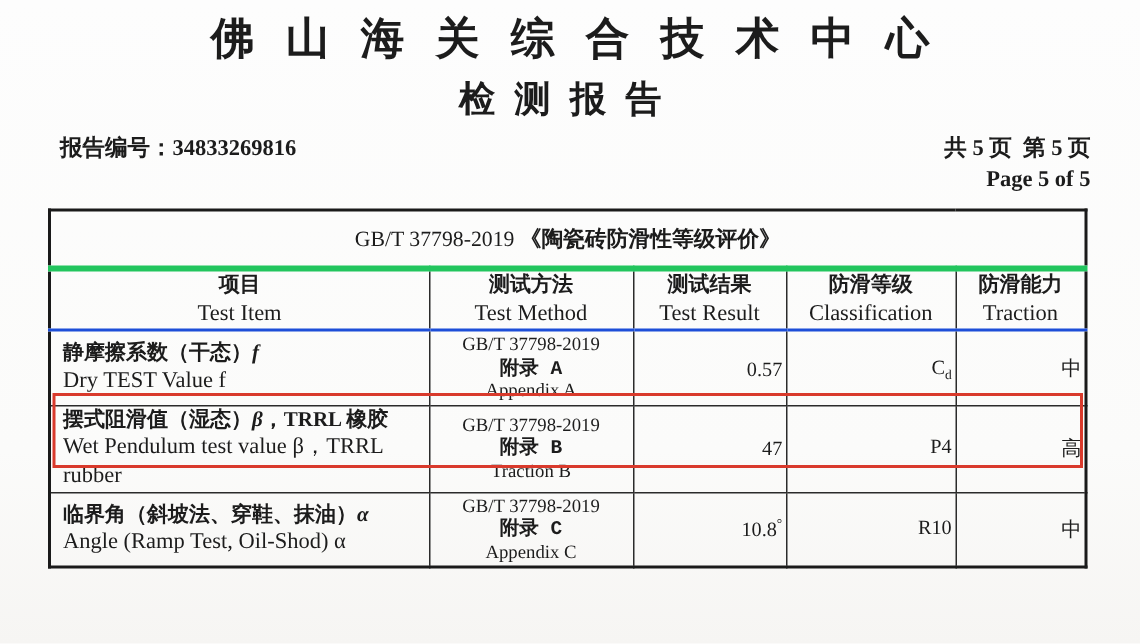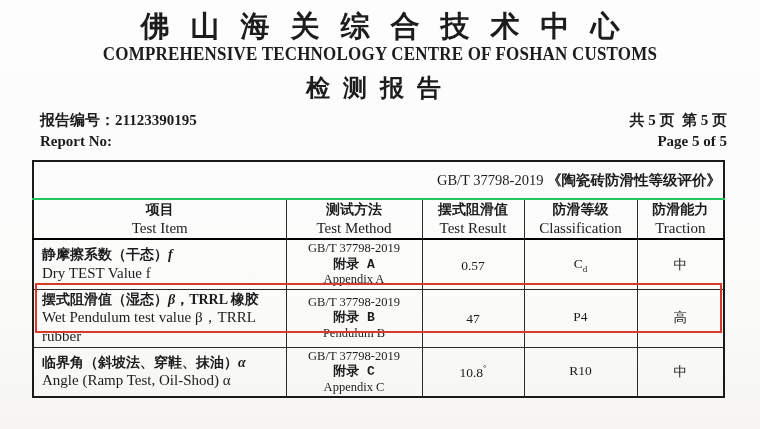--- a/index.html
+++ b/index.html
@@ -36,58 +36,56 @@
   .info-right{text-align:right;}
 
   
   .table-wrap{position:relative;margin:7px 35px 0 32px;}
   table{
     border-collapse:collapse;table-layout:fixed;width:691px;
     border:2px solid #1a1a1a;
   }
   td,th{border:1px solid #2b2b2b;padding:1px 2px;vertical-align:middle;}
   .span-row td{
-    height:34px;text-align:right;font-size:14.5px;border-bottom:2px solid #22c55e;
+    height:34px;text-align:center;font-size:14.5px;border-bottom:4px solid #22c55e;
   }
   .span-cn{font-weight:bold;}
   .head-row th{
-    height:32px;font-weight:normal;border-bottom:2px solid #000000;
+    height:32px;font-weight:normal;border-bottom:2px solid #1d4ed8;
   }
   .cn{font-size:14px;font-weight:bold;line-height:1.25;}
   .en{font-size:15px;font-weight:normal;line-height:1.25;}
   .data-row td{height:46px;}
   .item-cell{text-align:left;padding-left:8px;}
   .method-cell{text-align:center;}
   .method-cell div{font-size:12.5px;line-height:1.22;}
   .method-cell .m2{font-size:13px;font-weight:bold;font-family:Liberation Mono, monospace;}
-  .val-cell{text-align:center;font-size:13.5px;margin-left:22px;}
+  .val-cell{text-align:right;font-size:13.5px;margin-left:22px;}
   .val-cell sub{font-size:9px;}
   .val-cell sup{font-size:9px;}
   .sym{font-style:italic;}
   
   .highlight-box{
     position:absolute;left:3px;right:3px;top:123px;height:46px;
     border:2px solid #d93a2c;pointer-events:none;
   }
 </style>
 </head>
 <body>
 
 <div class="page">
 
   <div class="header">
     <div class="title-cn">佛山海关综合技术中心</div>
-    <div class="title-en">COMPREHENSIVE TECHNOLOGY CENTRE OF FOSHAN CUSTOMS</div>
     <div class="report-title-cn">检测报告</div>
   </div>
 
   <div class="info-row">
     <div class="info-left">
-      <div class="info-line"><span>报告编号：</span><span>21123390195</span></div>
-      <div class="info-line">Report No:</div>
+      <div class="info-line"><span>报告编号：</span><span>34833269816</span></div>
     </div>
     <div class="info-right">
       <div class="info-line">共 5 页  第 5 页</div>
       <div class="info-line">Page 5 of 5</div>
     </div>
   </div>
 
   <div class="table-wrap">
     <table>
       <colgroup>
@@ -104,21 +102,21 @@
       <tr class="head-row">
         <th>
           <div class="cn">项目</div>
           <div class="en">Test Item</div>
         </th>
         <th>
           <div class="cn">测试方法</div>
           <div class="en">Test Method</div>
         </th>
         <th>
-          <div class="cn">摆式阻滑值</div>
+          <div class="cn">测试结果</div>
           <div class="en">Test Result</div>
         </th>
         <th>
           <div class="cn">防滑等级</div>
           <div class="en">Classification</div>
         </th>
         <th>
           <div class="cn">防滑能力</div>
           <div class="en">Traction</div>
         </th>
@@ -140,21 +138,21 @@
       </tr>
 
       <tr class="data-row">
         <td class="item-cell">
           <div class="cn"><span>摆式阻滑值（湿态）</span><span class="sym">β</span><span>，TRRL 橡胶</span></div>
           <div class="en">Wet Pendulum test value β，TRRL rubber</div>
         </td>
         <td class="method-cell">
           <div class="m1">GB/T 37798-2019</div>
           <div class="m2">附录 B</div>
-          <div class="m3">Pendulum B</div>
+          <div class="m3">Traction B</div>
         </td>
         <td class="val-cell"><span>47</span><sup></sup></td>
         <td class="val-cell"><span>P4</span><sub></sub></td>
         <td class="val-cell">高</td>
       </tr>
 
       <tr class="data-row">
         <td class="item-cell">
           <div class="cn"><span>临界角（斜坡法、穿鞋、抹油）</span><span class="sym">α</span><span></span></div>
           <div class="en">Angle (Ramp Test, Oil-Shod) α</div>

